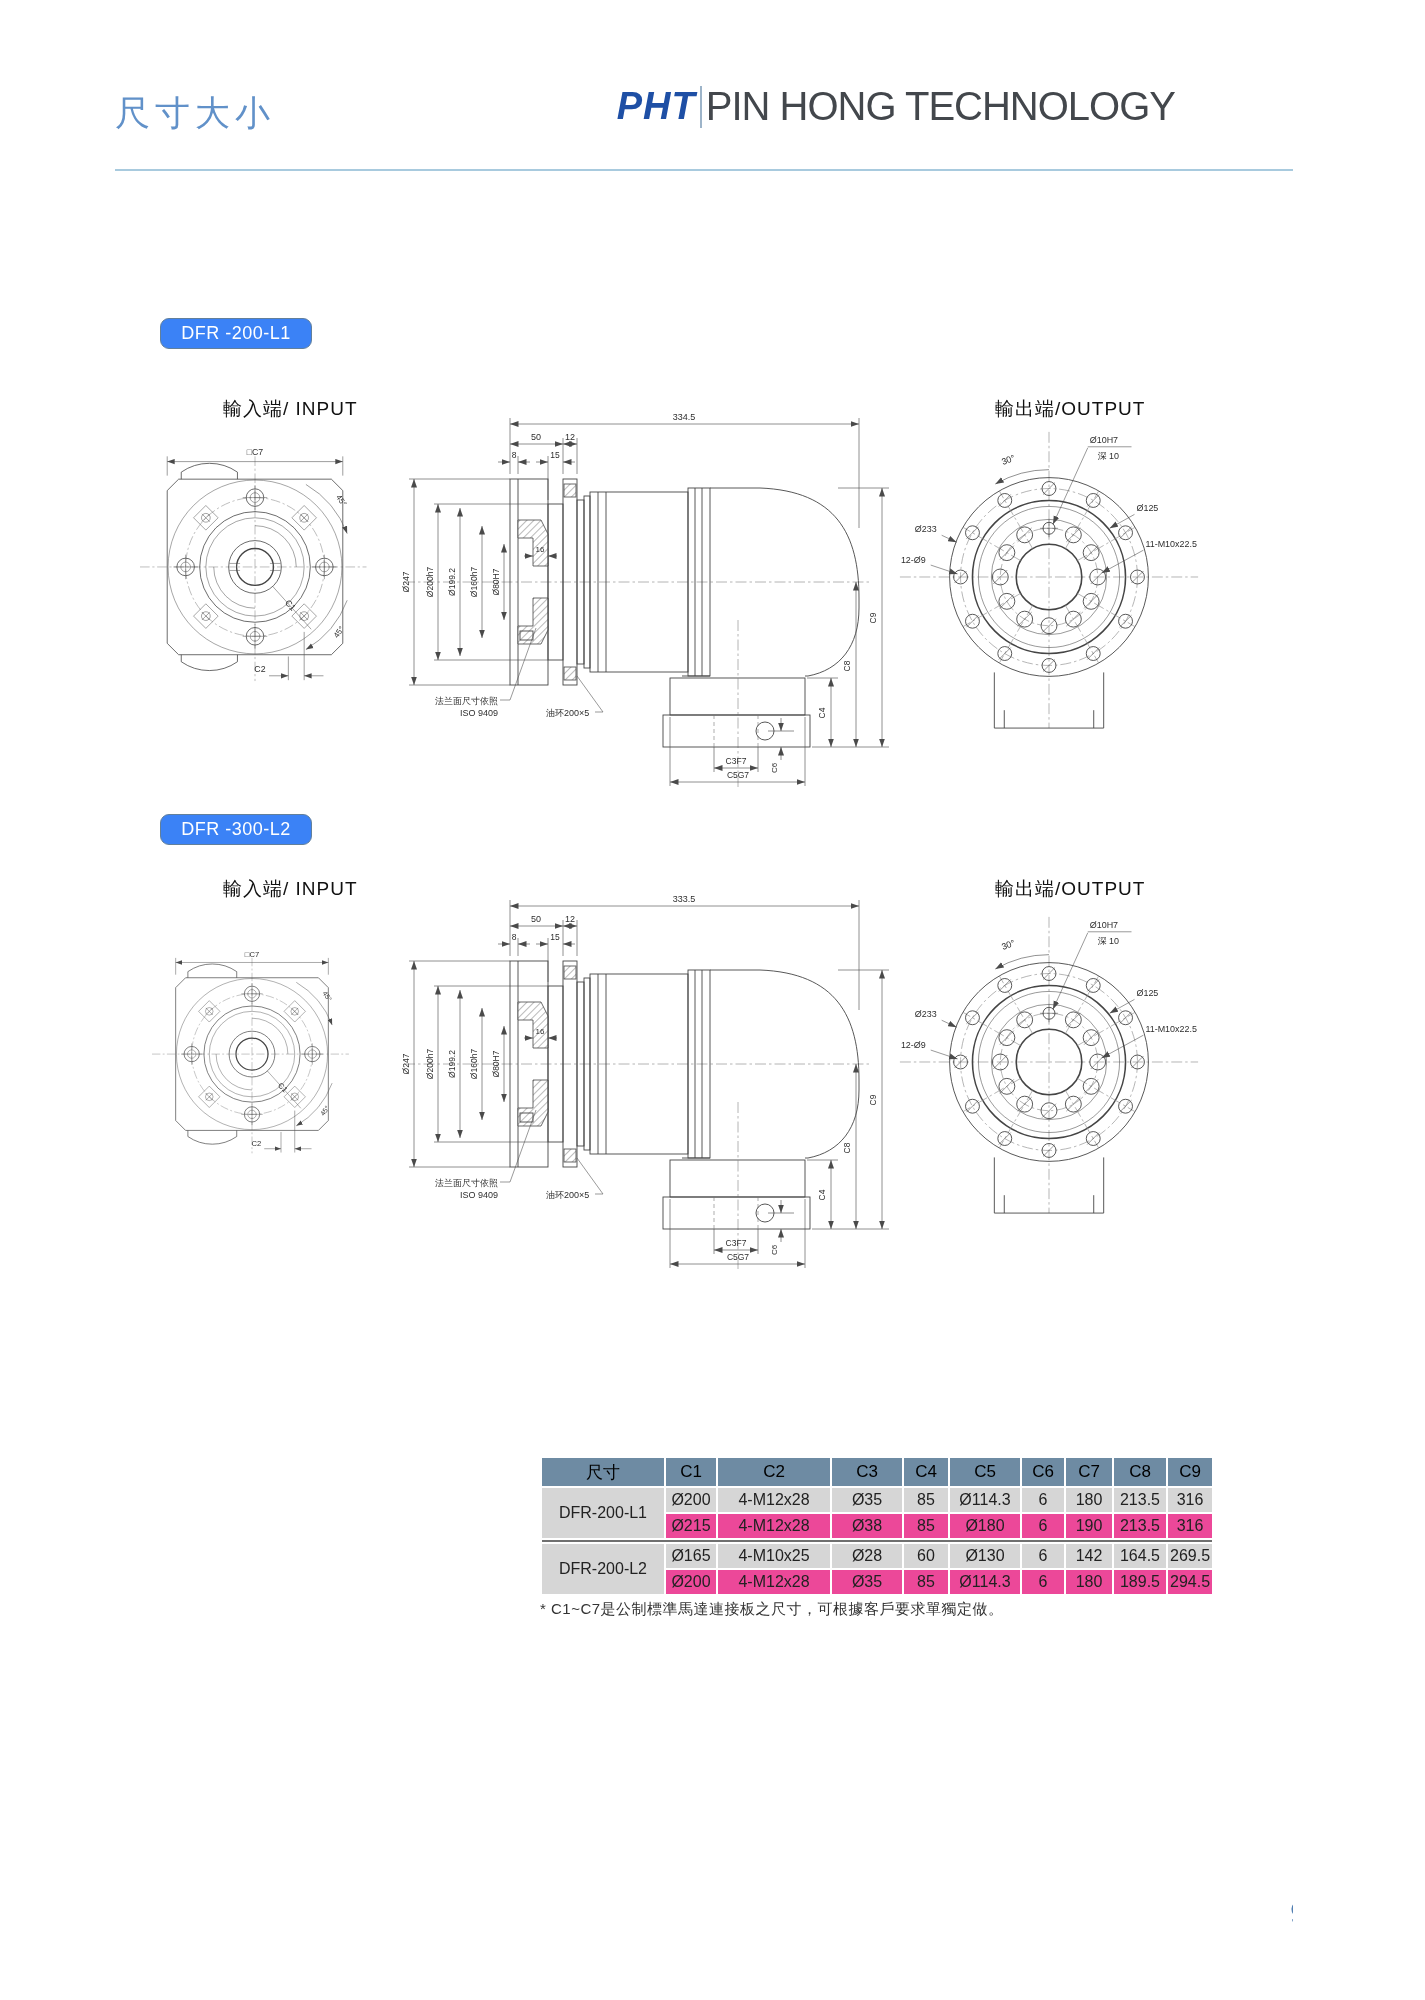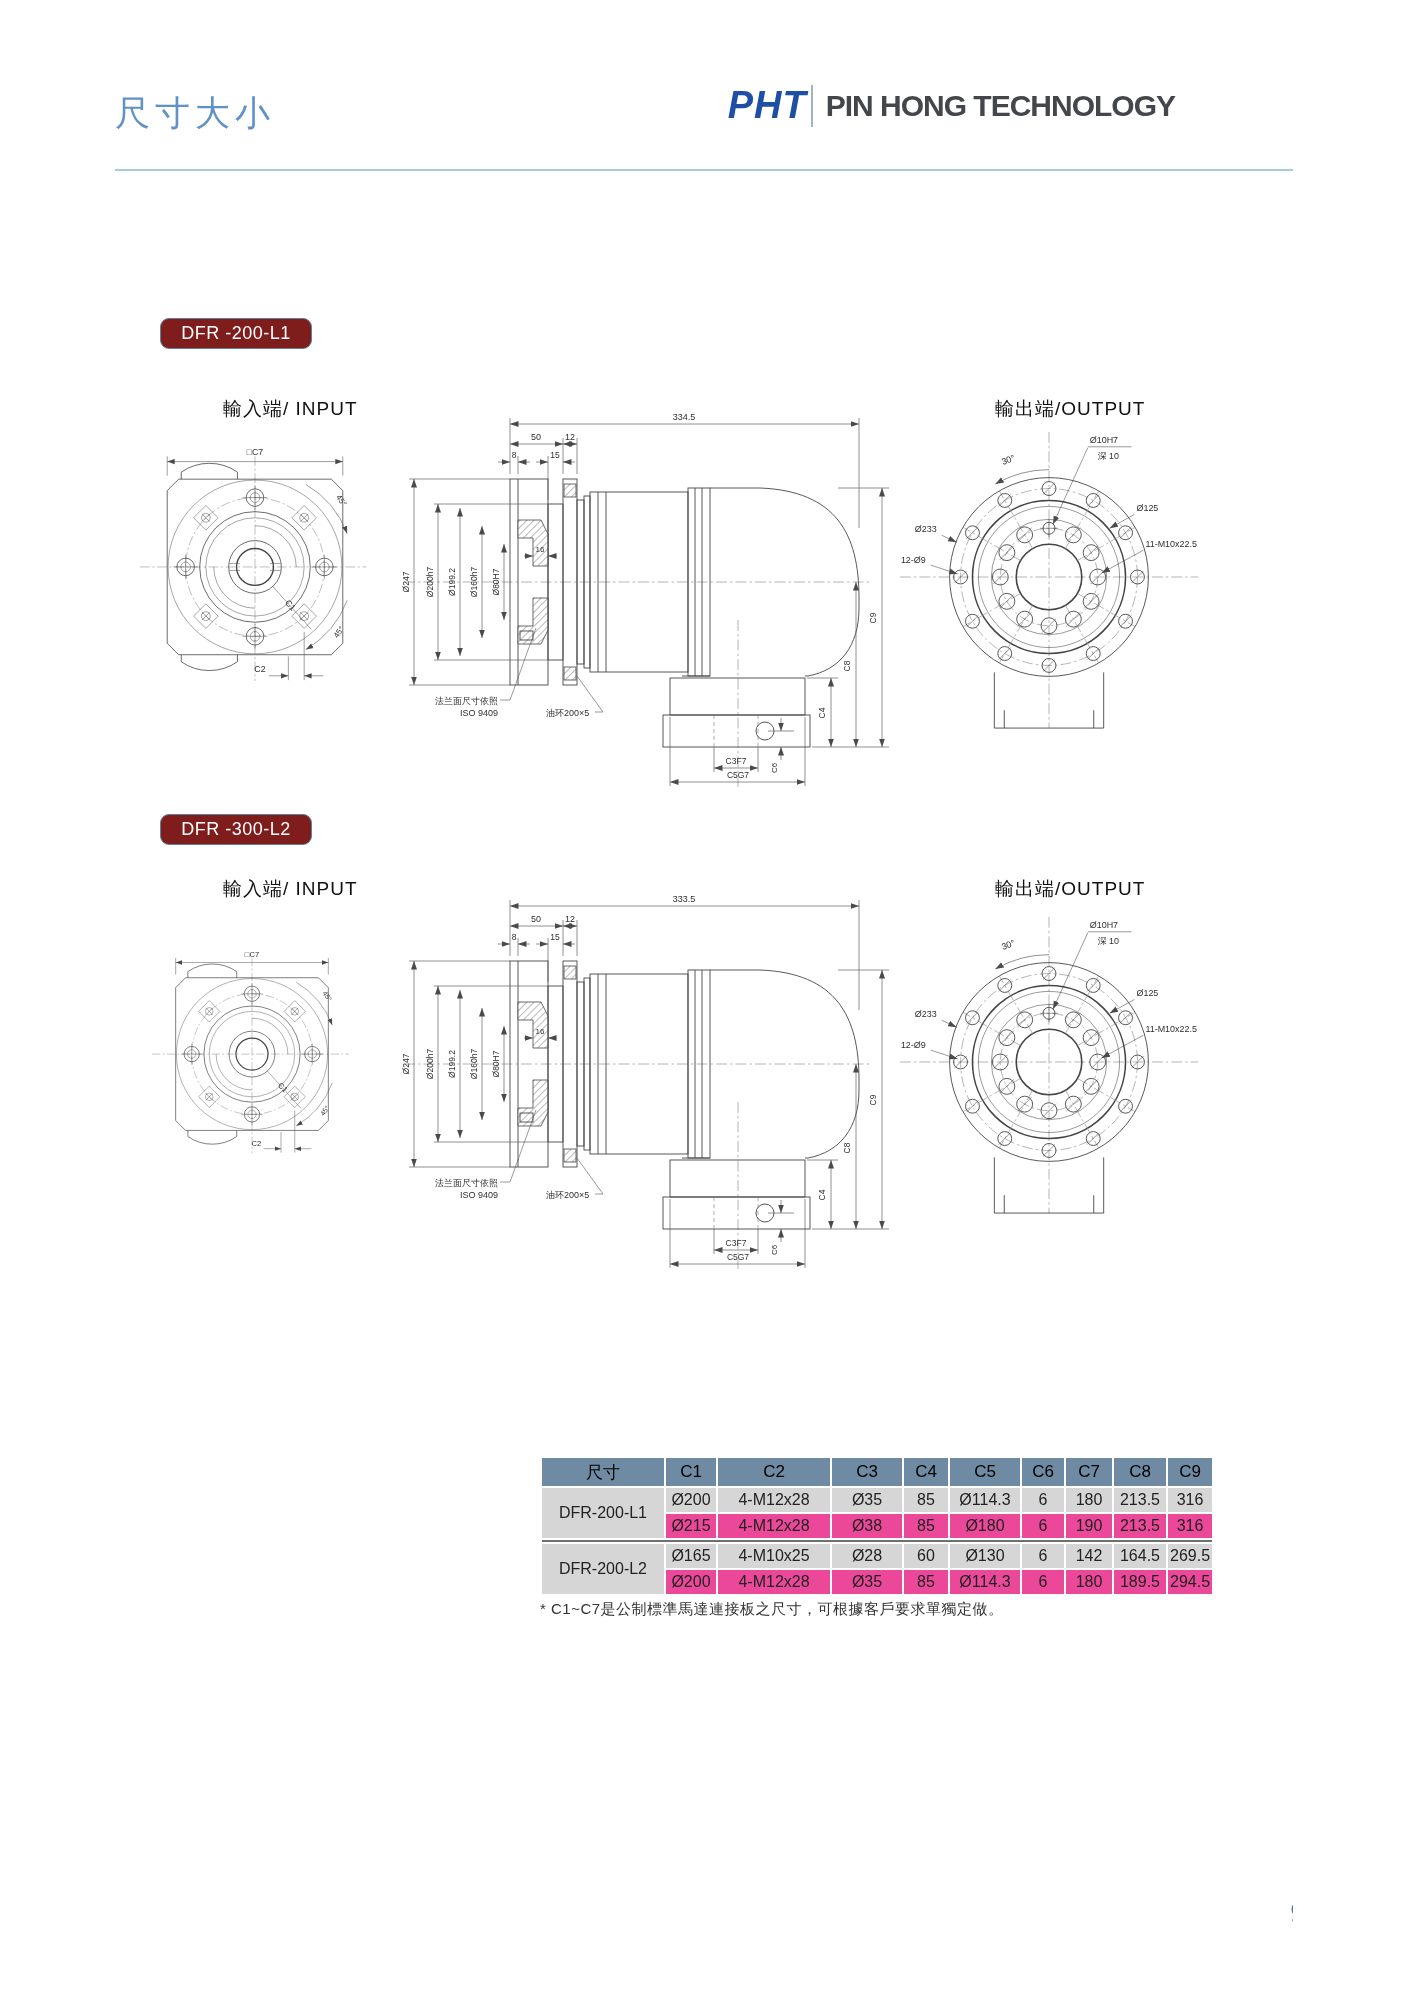--- a/index.html
+++ b/index.html
@@ -3,23 +3,23 @@
 <meta charset="utf-8">
 <style>
   html,body{margin:0;padding:0;background:#fff;font-family:"Liberation Sans",sans-serif;}
   .page{position:relative;width:1293px;height:2000px;background:#ffffff;overflow:hidden;}
   .abs{position:absolute;}
   .right-strip{left:1355px;top:0;width:70px;height:2000px;background:#d7e5f4;}
   .page-title{left:115px;top:90px;font-size:35px;color:#6191c9;letter-spacing:5px;}
   .brand{top:84px;right:118px;display:flex;align-items:center;gap:4px;}
   .logo{font-size:38px;font-weight:bold;font-style:italic;color:#1e4fa5;letter-spacing:1px;}
   .vline{width:2px;height:42px;background:#9db4c9;}
-  .company{font-size:30px;font-weight:bold;color:#43474c;letter-spacing:-1px;margin-left:9px;}
+  .company{font-size:40px;font-weight:normal;color:#43474c;letter-spacing:-1px;}
   .divider{left:115px;top:169px;width:1197px;height:2px;background:#a8cade;}
-  .badge{width:150px;height:29px;background:#7f1d1d;border:1px solid #62809b;border-radius:9px;
+  .badge{width:150px;height:29px;background:#3b82f6;border:1px solid #62809b;border-radius:9px;
          color:#fff;font-size:18px;display:flex;align-items:center;justify-content:center;letter-spacing:.5px;}
   .dwg-label{font-size:19px;color:#111;letter-spacing:1px;margin-left:20px;}
   svg.draw{overflow:visible;}
   svg.draw line,svg.draw path,svg.draw rect,svg.draw circle,svg.draw polyline{stroke:#454545;fill:none;stroke-width:.9;}
   svg.draw .heavy{stroke-width:1.6;} svg.draw .thin{stroke-width:.55;}
   svg.draw .cl{stroke:#8d8d8d;stroke-width:.65;stroke-dasharray:11 3 2.5 3;}
   svg.draw .dim{stroke:#555;stroke-width:.65;}
   svg.draw .ldr{stroke:#555;stroke-width:.6;}
   svg.draw .dsh{stroke:#777;stroke-width:.6;stroke-dasharray:4 3;}
   svg.draw .hatch{fill:url(#hp);stroke:#454545;stroke-width:.8;}

